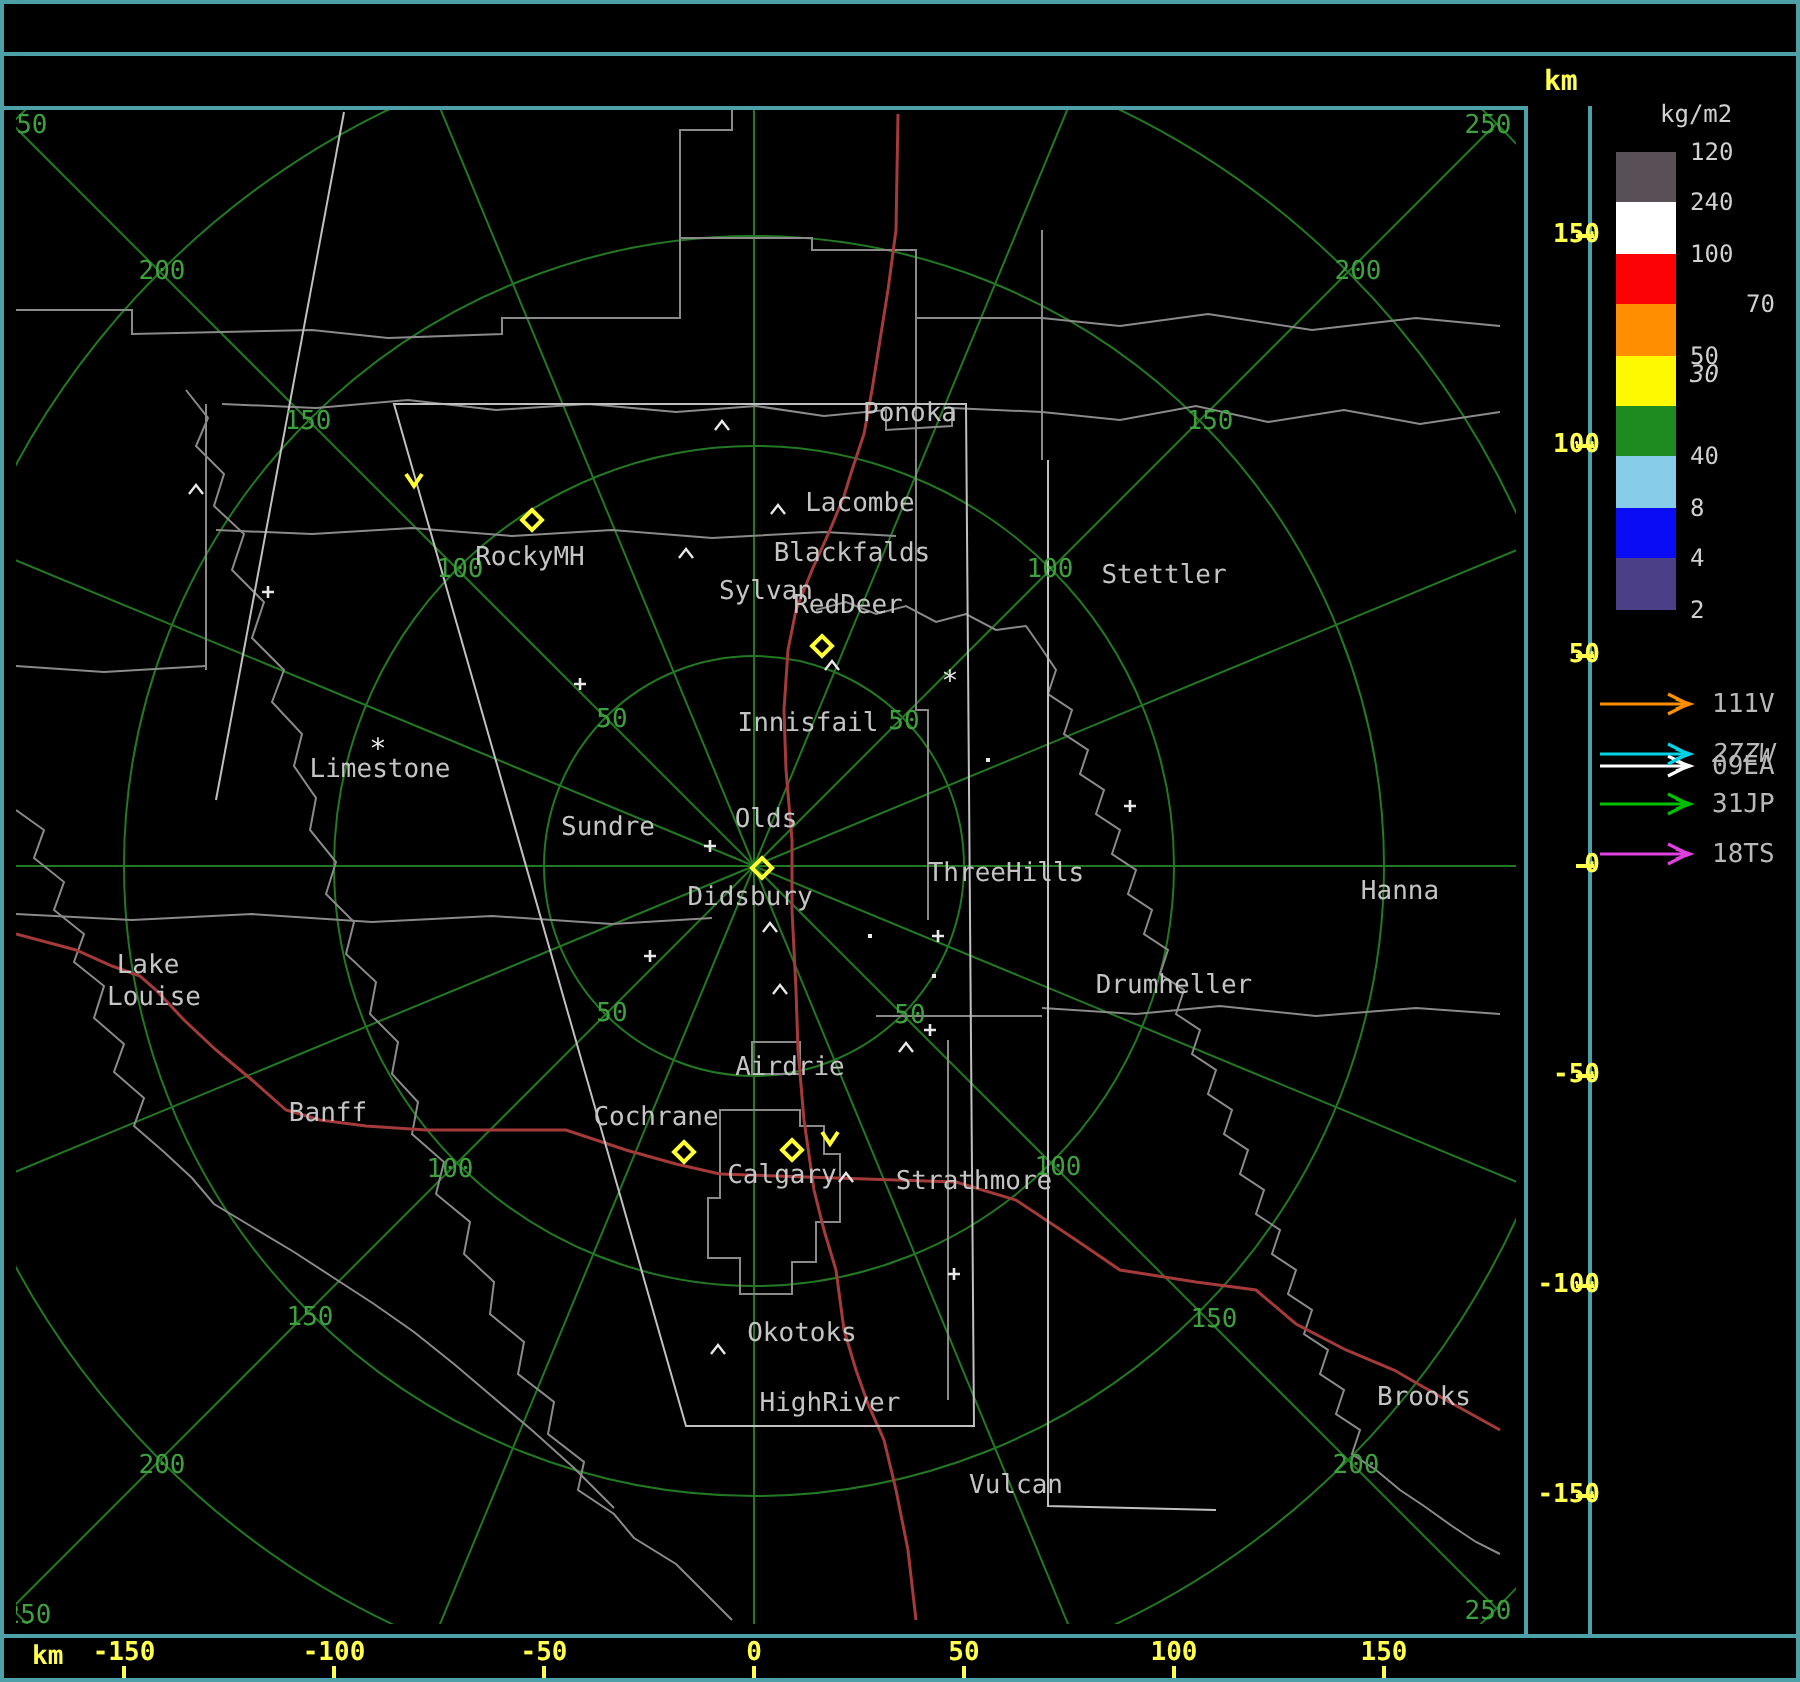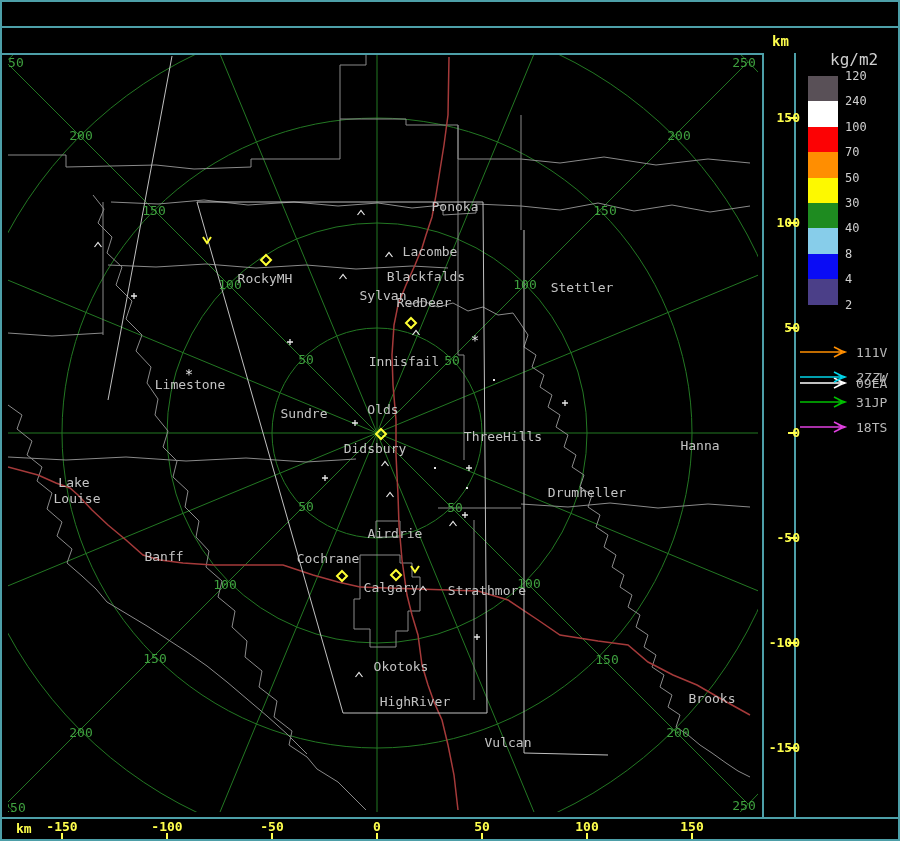--- a/index.html
+++ b/index.html
@@ -19,21 +19,21 @@
   .ringlab{fill:#3fa03f;font-size:13px;}
   .citylab{fill:#c4c4c4;font-size:13px;}
   #bottom-axis{position:absolute;left:8px;top:819px;width:754px;height:20px;color:#ffff4d;font-size:13px;font-weight:bold;}
   #bottom-axis .unit{position:absolute;left:8px;top:2px;}
   .bxlab{position:absolute;top:0px;width:48px;margin-left:-24px;text-align:center;}
   .bxtick{position:absolute;width:2px;height:6px;top:14px;background:#ffff4d;}
   #right-axis{position:absolute;left:762px;top:55px;width:38px;height:757px;color:#ffff4d;font-size:13px;font-weight:bold;}
   .rylab{position:absolute;right:13px;height:14px;line-height:14px;}
   .rytick{position:absolute;left:26px;width:9px;height:2px;background:#ffff4d;}
   #legend{position:absolute;left:800px;top:50px;width:98px;height:270px;}
-  #legend .unit{position:absolute;left:30px;top:0px;color:#d0d0d0;font-size:16px;}
+  #legend .unit{position:absolute;left:30px;top:0px;color:#d0d0d0;font-size:12px;}
   .lgbox{position:absolute;left:8px;width:30px;}
   .lgval{position:absolute;left:45px;height:12px;line-height:12px;color:#d0d0d0;font-size:12px;}
   #radar-list{position:absolute;left:798px;top:318px;width:102px;}
   .radrow{position:absolute;left:0;height:20px;width:102px;}
   .radrow span{position:absolute;left:58px;top:2px;color:#b8b8b8;font-size:13px;}
   .radrow svg{position:absolute;left:0;top:2px;}
 </style>
 </head>
 <body>
 
@@ -238,23 +238,23 @@
       <div class="lgbox" style="top:76.8px;height:25.4px;background:#fc0204;"></div>
       <div class="lgbox" style="top:102.2px;height:25.4px;background:#ff8e01;"></div>
       <div class="lgbox" style="top:127.6px;height:25.4px;background:#fdf900;"></div>
       <div class="lgbox" style="top:153.0px;height:25.4px;background:#1e8b20;"></div>
       <div class="lgbox" style="top:178.4px;height:25.4px;background:#87cdea;"></div>
       <div class="lgbox" style="top:203.8px;height:25.4px;background:#0a0cf5;"></div>
       <div class="lgbox" style="top:229.2px;height:25.4px;background:#4b3f88;"></div>
       <div class="lgval" style="top:20.0px;">120</div>
       <div class="lgval" style="top:45.4px;">240</div>
       <div class="lgval" style="top:70.8px;">100</div>
-      <div class="lgval" style="top:96.2px;">70</div>
+      <div class="lgval" style="top:96.2px;margin-left:28px;">70</div>
       <div class="lgval" style="top:121.6px;">50</div>
-      <div class="lgval" style="top:147.0px;">30</div>
+      <div class="lgval" style="top:131px;font-style:italic;">30</div>
       <div class="lgval" style="top:172.4px;">40</div>
       <div class="lgval" style="top:197.8px;">8</div>
       <div class="lgval" style="top:223.2px;">4</div>
       <div class="lgval" style="top:248.6px;">2</div>
     </div>
 
   <div id="radar-list">
       <div class="radrow" style="top:16px;margin-top:40px;">
         <svg width="52" height="14">
           <path d="M2,7 L44,7 M36,2 L46,7 L36,12 M40,4.5 L47,7 L40,9.5" stroke="#ffffff" stroke-width="1.6" fill="none"></path>

